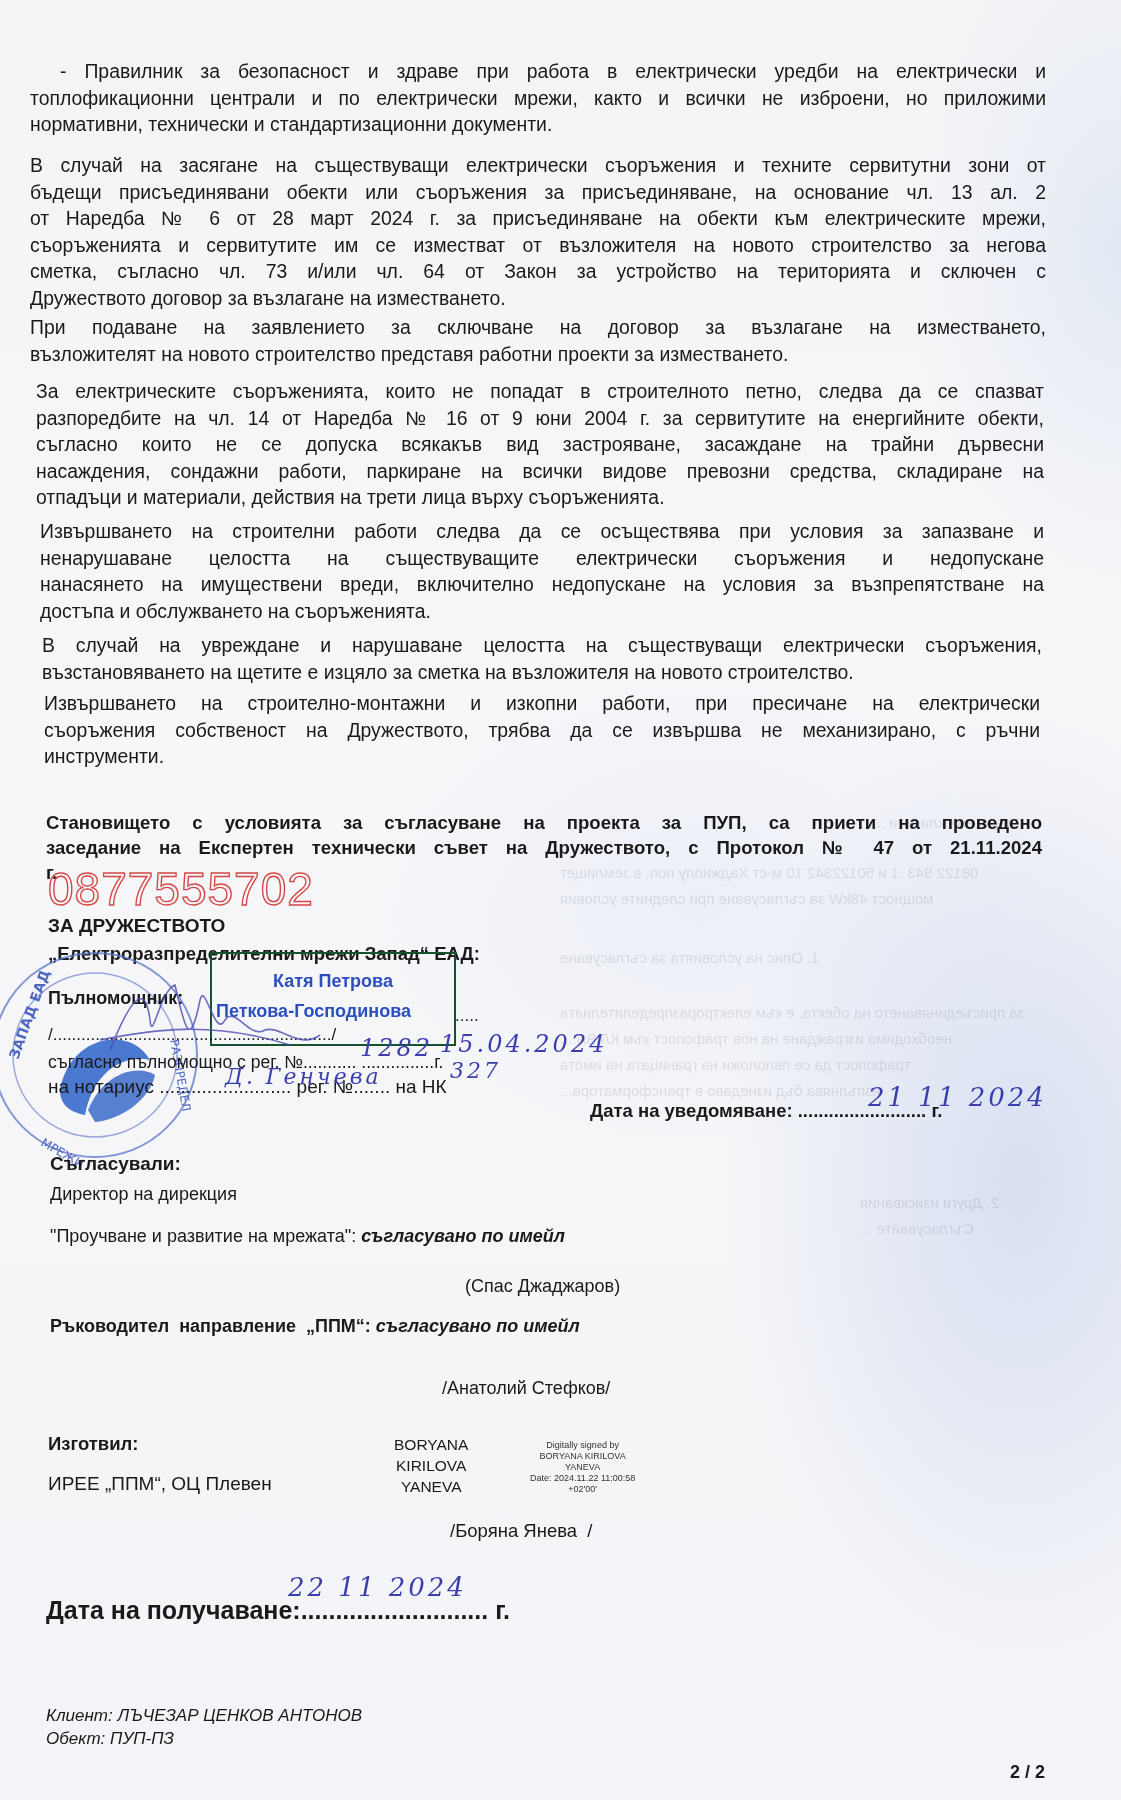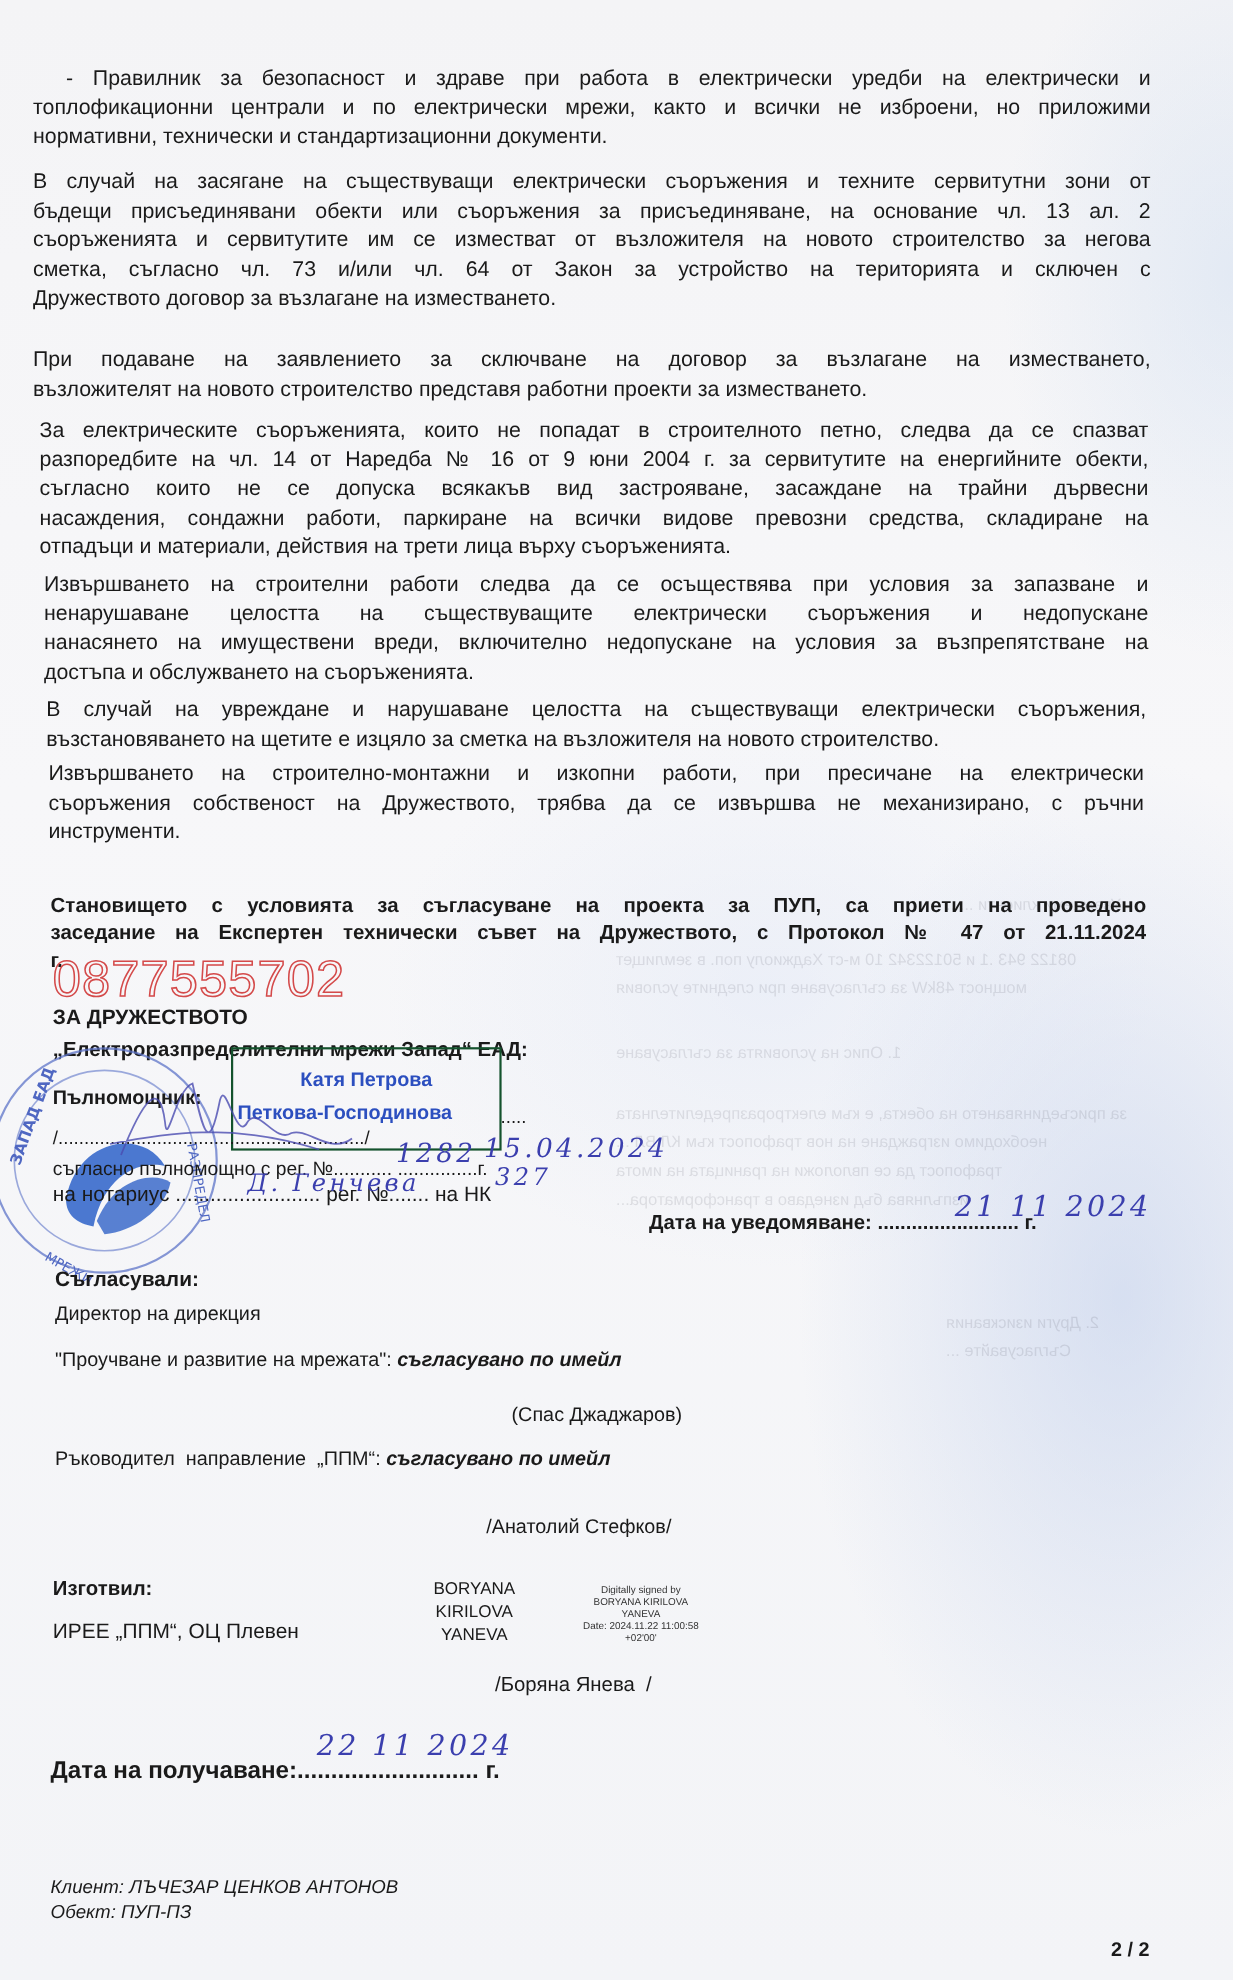--- a/index.html
+++ b/index.html
@@ -62,20 +62,21 @@
 
   <div class="para" style="top:58px;">
     <span class="line" style="padding-left:30px;">- Правилник за безопасност и здраве при работа в електрически уредби на електрически и</span>
     <span class="line">топлофикационни централи и по електрически мрежи, както и всички не изброени, но приложими</span>
     <span class="line last">нормативни, технически и стандартизационни документи.</span>
   </div>
 
   <div class="para" style="top:152px;">
     <span class="line">В случай на засягане на съществуващи електрически съоръжения и техните сервитутни зони от</span>
     <span class="line">бъдещи присъединявани обекти или съоръжения за присъединяване, на основание чл. 13 ал. 2</span>
+    <span class="line">от Наредба № 6 от 28 март 2024 г. за присъединяване на обекти към електрическите мрежи,</span>
     <span class="line">съоръженията и сервитутите им се изместват от възложителя на новото строителство за негова</span>
     <span class="line">сметка, съгласно чл. 73 и/или чл. 64 от Закон за устройство на територията и сключен с</span>
     <span class="line last">Дружеството договор за възлагане на изместването.</span>
   </div>
 
   <div class="para" style="top:314px;">
     <span class="line">При подаване на заявлението за сключване на договор за възлагане на изместването,</span>
     <span class="line last">възложителят на новото строителство представя работни проекти за изместването.</span>
   </div>
 
@@ -160,42 +161,42 @@
   <div class="hand" style="left:845px; top:1082px;margin-left:23px;">21 11 2024</div>
 
   <div class="abs b" style="left:50px; top:1153px; font-size:19px;">Съгласували:</div>
   <div class="abs" style="left:50px; top:1184px; font-size:18px;">Директор на дирекция</div>
   <div class="abs" style="left:50px; top:1226px; font-size:18px;">
     <span>"Проучване и развитие на мрежата": </span><span class="b" style="font-style:italic;">съгласувано по имейл</span>
   </div>
   <div class="abs" style="left:465px; top:1276px; font-size:18px;">(Спас Джаджаров)</div>
 
   <div class="abs" style="left:50px; top:1316px; font-size:18px;">
-    <span style="white-space:pre;">Ръководител  направление  „ППМ“: </span><span class="b" style="font-style:italic;">съгласувано по имейл</span>
+    <span style="white-space:pre;font-weight:bold;">Ръководител  направление  „ППМ“: </span><span class="b" style="font-style:italic;">съгласувано по имейл</span>
   </div>
   <div class="abs" style="left:442px; top:1378px; font-size:18px;">/Анатолий Стефков/</div>
 
   <div class="abs b" style="left:48px; top:1433px; font-size:18.5px;">Изготвил:</div>
   <div class="abs" style="left:48px; top:1473px; font-size:19px;">ИРЕЕ „ППМ“, ОЦ Плевен</div>
 
   <div class="abs" style="left:394px; top:1434px; font-size:15.5px; line-height:21px;">
     <div>BORYANA</div>
     <div>KIRILOVA</div>
     <div>YANEVA</div>
   </div>
   <div class="abs sig-small" style="left:530px; top:1440px;">
     <div>Digitally signed by</div>
     <div>BORYANA KIRILOVA</div>
     <div>YANEVA</div>
     <div>Date: 2024.11.22 11:00:58</div>
     <div>+02'00'</div>
   </div>
   <div class="abs" style="left:450px; top:1520px; font-size:18.5px; white-space:pre;">/Боряна Янева  /</div>
 
-  <div class="abs b" style="left:46px; top:1596px; font-size:22px;">
+  <div class="abs b" style="left:46px; top:1596px; font-size:25px;">
     <span>Дата на получаване:</span><span>...........................</span> <span>г.</span>
   </div>
   <div class="hand" style="left:288px; top:1572px;">22 11 2024</div>
 
   <div class="abs footer-i" style="left:46px; top:1704px;">Клиент: ЛЪЧЕЗАР ЦЕНКОВ АНТОНОВ</div>
   <div class="abs footer-i" style="left:46px; top:1727px;">Обект: ПУП-ПЗ</div>
   <div class="abs b" style="left:1010px; top:1762px; font-size:18px;">2 / 2</div>
 
 </div>
 

